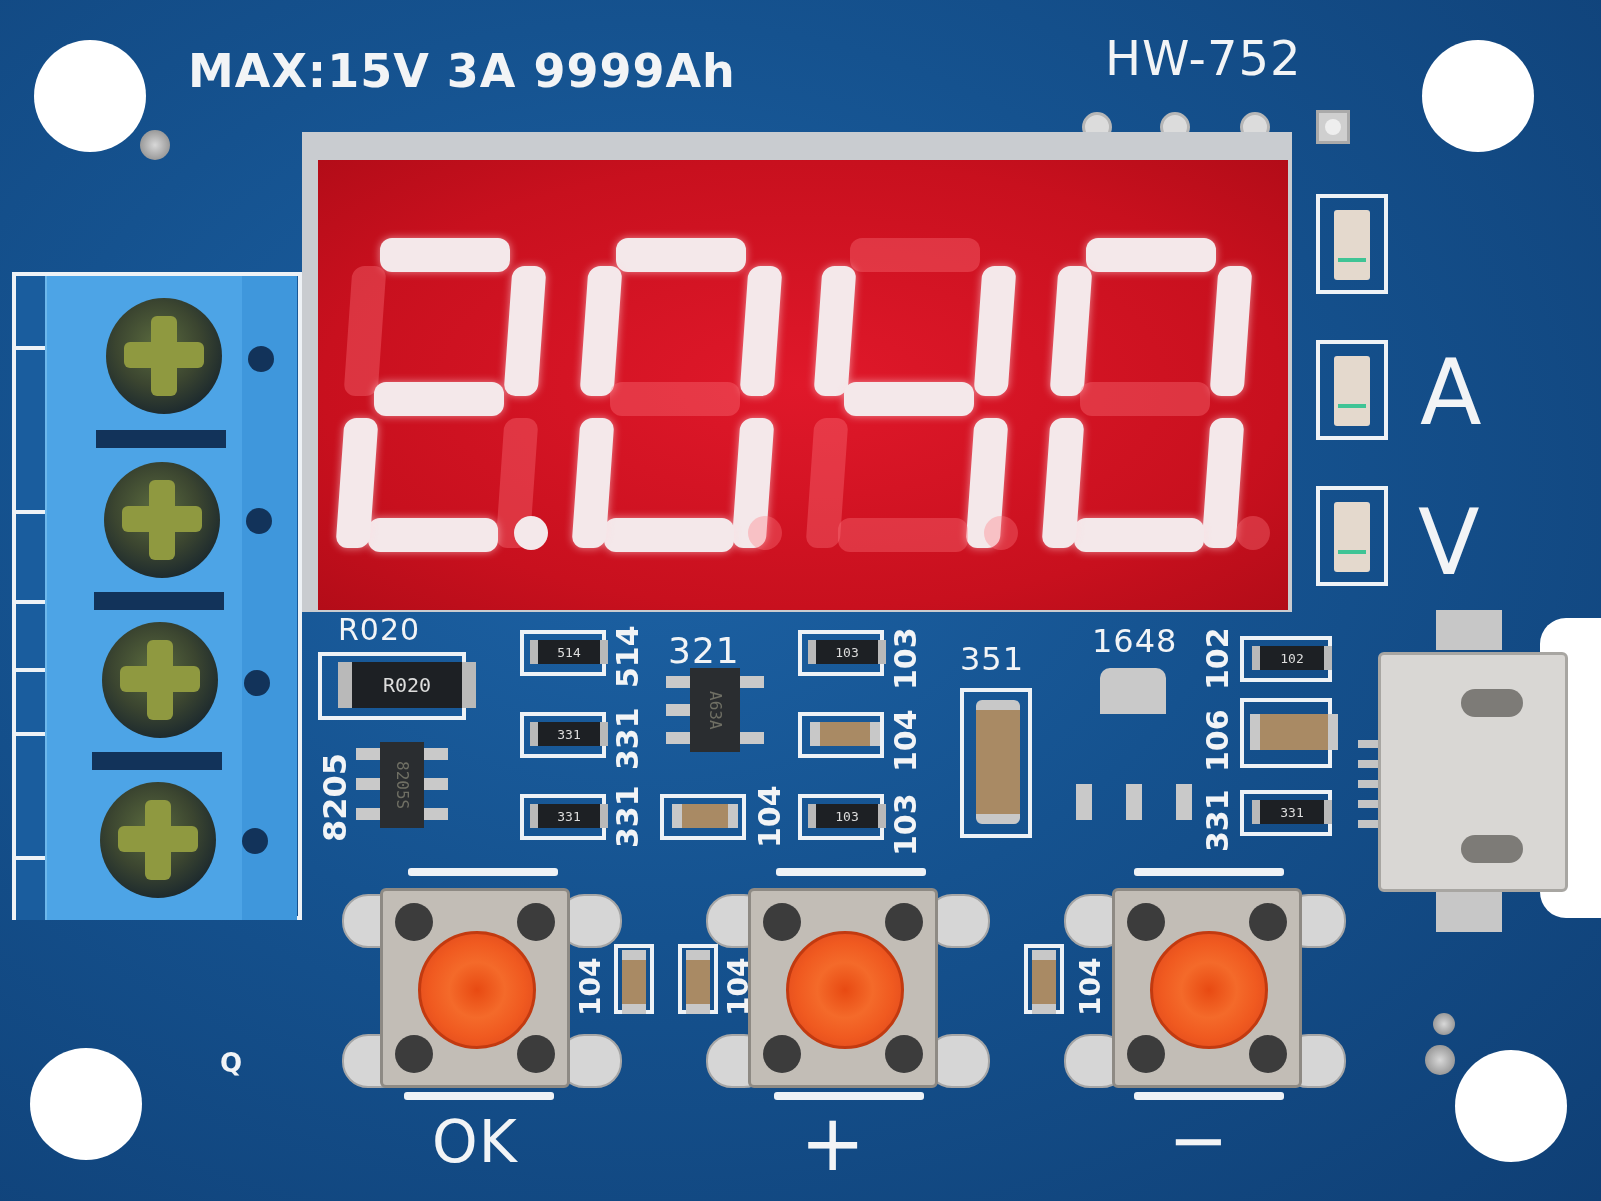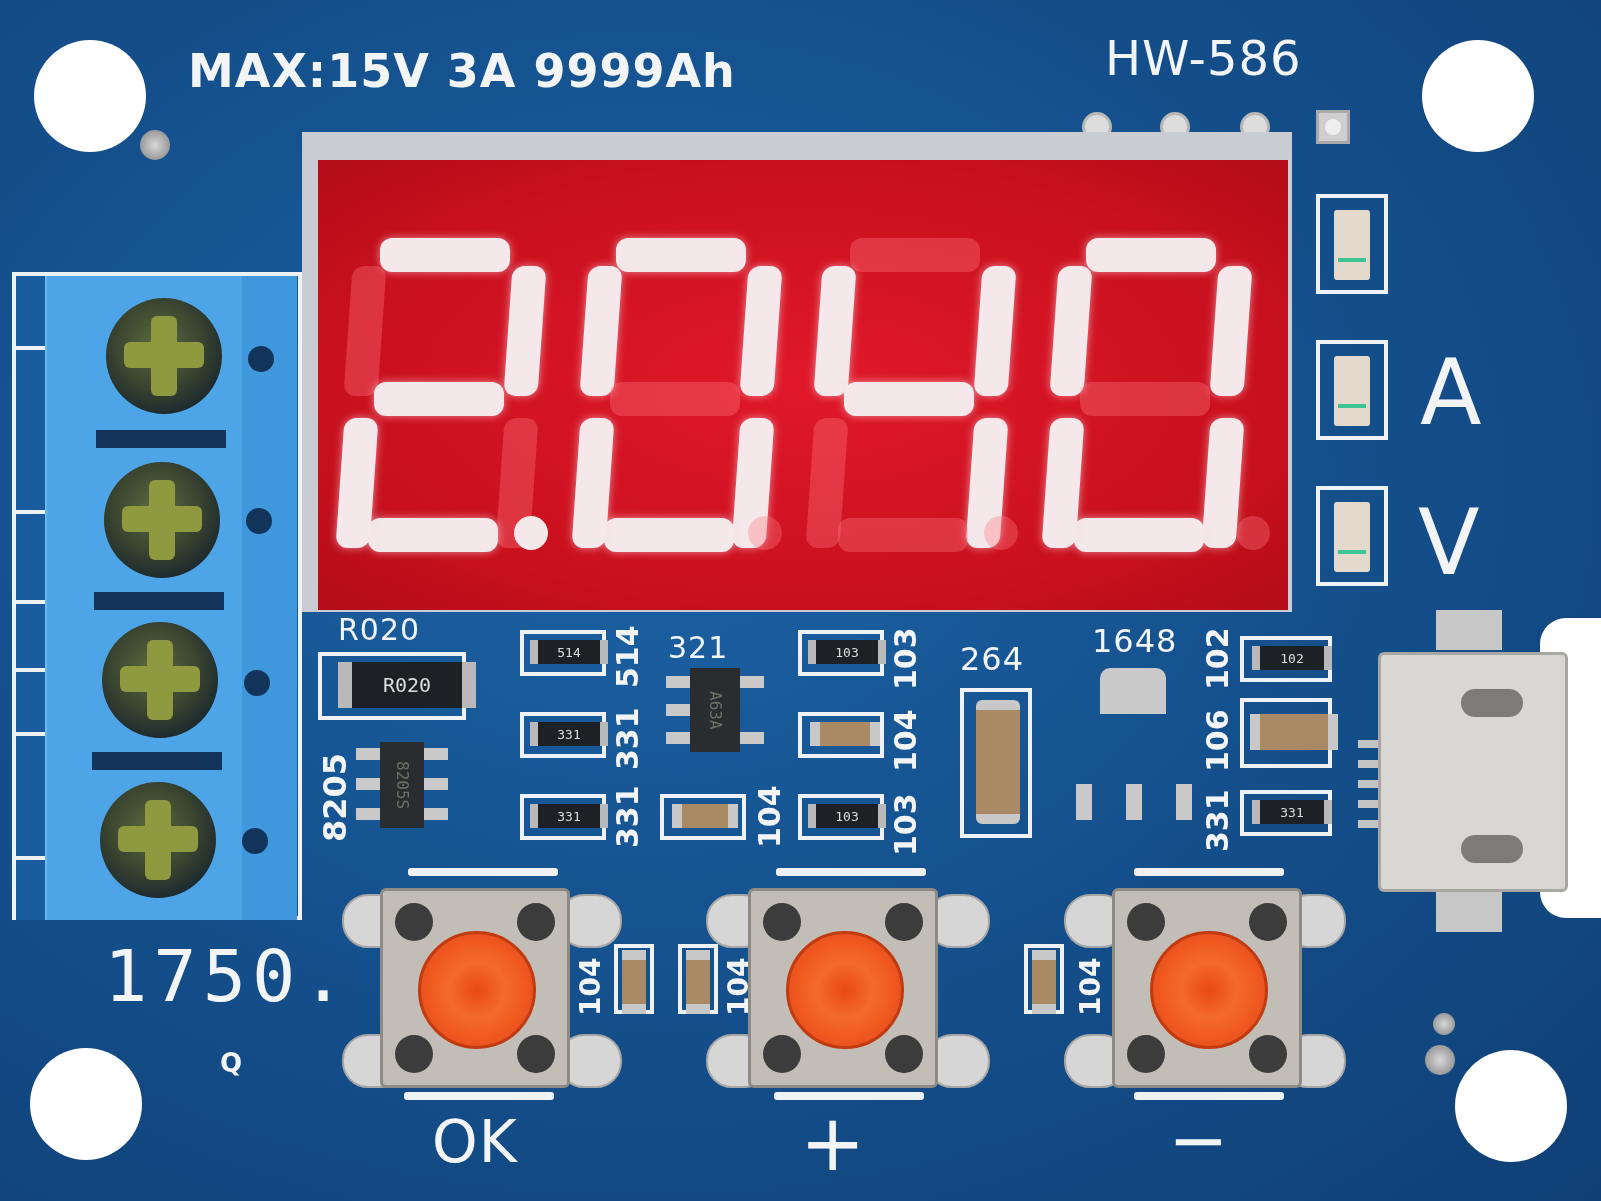--- a/index.html
+++ b/index.html
@@ -78,21 +78,21 @@
 
   <div class="hole" style="left:34px;top:40px;width:112px;height:112px;"></div>
   <div class="hole" style="left:1422px;top:40px;width:112px;height:112px;"></div>
   <div class="hole" style="left:30px;top:1048px;width:112px;height:112px;"></div>
   <div class="hole" style="left:1455px;top:1050px;width:112px;height:112px;"></div>
   <div class="via" style="left:140px;top:130px;width:30px;height:30px;"></div>
   <div class="via" style="left:1425px;top:1045px;width:30px;height:30px;"></div>
   <div class="via" style="left:1433px;top:1013px;width:22px;height:22px;"></div>
 
   <div class="silk" style="left:188px;top:44px;font-size:46px;">MAX:15V 3A 9999Ah</div>
-  <div class="silk" style="left:1105px;top:30px;font-size:48px;font-weight:normal;">HW-586</div>
+  <div class="silk" style="left:1105px;top:30px;font-size:48px;font-weight:normal;">HW-752</div>
 
   <div class="pin" style="left:1082px;top:112px;"></div>
   <div class="pin" style="left:1160px;top:112px;"></div>
   <div class="pin" style="left:1240px;top:112px;"></div>
   <div class="square-pin" style="left:1316px;top:110px;"></div>
 
   <div class="term-outline"></div>
   <div class="term-left">
     <div class="tick" style="top:70px;"></div>
     <div class="tick" style="top:234px;"></div>
@@ -214,21 +214,21 @@
       <span>331</span>
     </div>
   <div class="pad-box" style="left:520px;top:794px;width:86px;height:46px;"></div>
   <div class="res" style="left:530px;top:804px;width:62px;height:24px;">
       <span>331</span>
     </div>
   <div class="vsilk" style="left:610px;top:688px;font-size:30px;">514</div>
   <div class="vsilk" style="left:610px;top:770px;font-size:30px;">331</div>
   <div class="vsilk" style="left:610px;top:848px;font-size:30px;">331</div>
 
-  <div class="silk" style="left:668px;top:630px;font-size:30px;font-weight:normal;">321</div>
+  <div class="silk" style="left:668px;top:630px;font-size:36px;font-weight:normal;">321</div>
   <div class="ic" style="left:690px;top:668px;width:50px;height:84px;writing-mode:vertical-rl;font-size:16px;">
       <span>A63A</span>
     </div>
   <div class="leg" style="left:666px;top:676px;width:24px;height:12px;"></div>
   <div class="leg" style="left:666px;top:704px;width:24px;height:12px;"></div>
   <div class="leg" style="left:666px;top:732px;width:24px;height:12px;"></div>
   <div class="leg" style="left:740px;top:676px;width:24px;height:12px;"></div>
   <div class="leg" style="left:740px;top:732px;width:24px;height:12px;"></div>
 
   <div class="pad-box" style="left:660px;top:794px;width:86px;height:46px;"></div>
@@ -242,21 +242,21 @@
   <div class="pad-box" style="left:798px;top:712px;width:86px;height:46px;"></div>
   <div class="cap" style="left:810px;top:722px;width:50px;height:24px;"></div>
   <div class="pad-box" style="left:798px;top:794px;width:86px;height:46px;"></div>
   <div class="res" style="left:808px;top:804px;width:62px;height:24px;">
       <span>103</span>
     </div>
   <div class="vsilk" style="left:888px;top:690px;font-size:30px;">103</div>
   <div class="vsilk" style="left:888px;top:772px;font-size:30px;">104</div>
   <div class="vsilk" style="left:888px;top:856px;font-size:30px;">103</div>
 
-  <div class="silk" style="left:960px;top:640px;font-size:32px;font-weight:normal;">264</div>
+  <div class="silk" style="left:960px;top:640px;font-size:32px;font-weight:normal;">351</div>
   <div class="pad-box" style="left:960px;top:688px;width:72px;height:150px;"></div>
   <div class="capv" style="left:976px;top:700px;width:44px;height:104px;border-radius:6px;"></div>
 
   <div class="silk" style="left:1092px;top:622px;font-size:32px;font-weight:normal;">1648</div>
   <div class="leg" style="left:1100px;top:668px;width:66px;height:46px;border-radius:10px 10px 0 0;"></div>
   <div class="leg" style="left:1076px;top:784px;width:16px;height:36px;"></div>
   <div class="leg" style="left:1126px;top:784px;width:16px;height:36px;"></div>
   <div class="leg" style="left:1176px;top:784px;width:16px;height:36px;"></div>
 
   <div class="vsilk" style="left:1200px;top:690px;font-size:30px;">102</div>
@@ -334,15 +334,14 @@
   <div class="pad-box" style="left:614px;top:944px;width:40px;height:70px;"></div>
   <div class="capv" style="left:622px;top:950px;width:24px;height:44px;"></div>
   <div class="vsilk" style="left:574px;top:1016px;font-size:28px;">104</div>
   <div class="pad-box" style="left:678px;top:944px;width:40px;height:70px;"></div>
   <div class="capv" style="left:686px;top:950px;width:24px;height:44px;"></div>
   <div class="vsilk" style="left:722px;top:1016px;font-size:28px;">104</div>
   <div class="pad-box" style="left:1024px;top:944px;width:40px;height:70px;"></div>
   <div class="capv" style="left:1032px;top:950px;width:24px;height:44px;"></div>
   <div class="vsilk" style="left:1074px;top:1016px;font-size:28px;">104</div>
 
-  <div class="silk" style="left:104px;top:934px;font-size:72px;font-weight:normal;letter-spacing:6px;font-family:'DejaVu Sans Mono',monospace;">1750.</div>
   <div class="silk" style="left:220px;top:1048px;font-size:26px;">Q</div>
 </div>
 
 </body></html>

